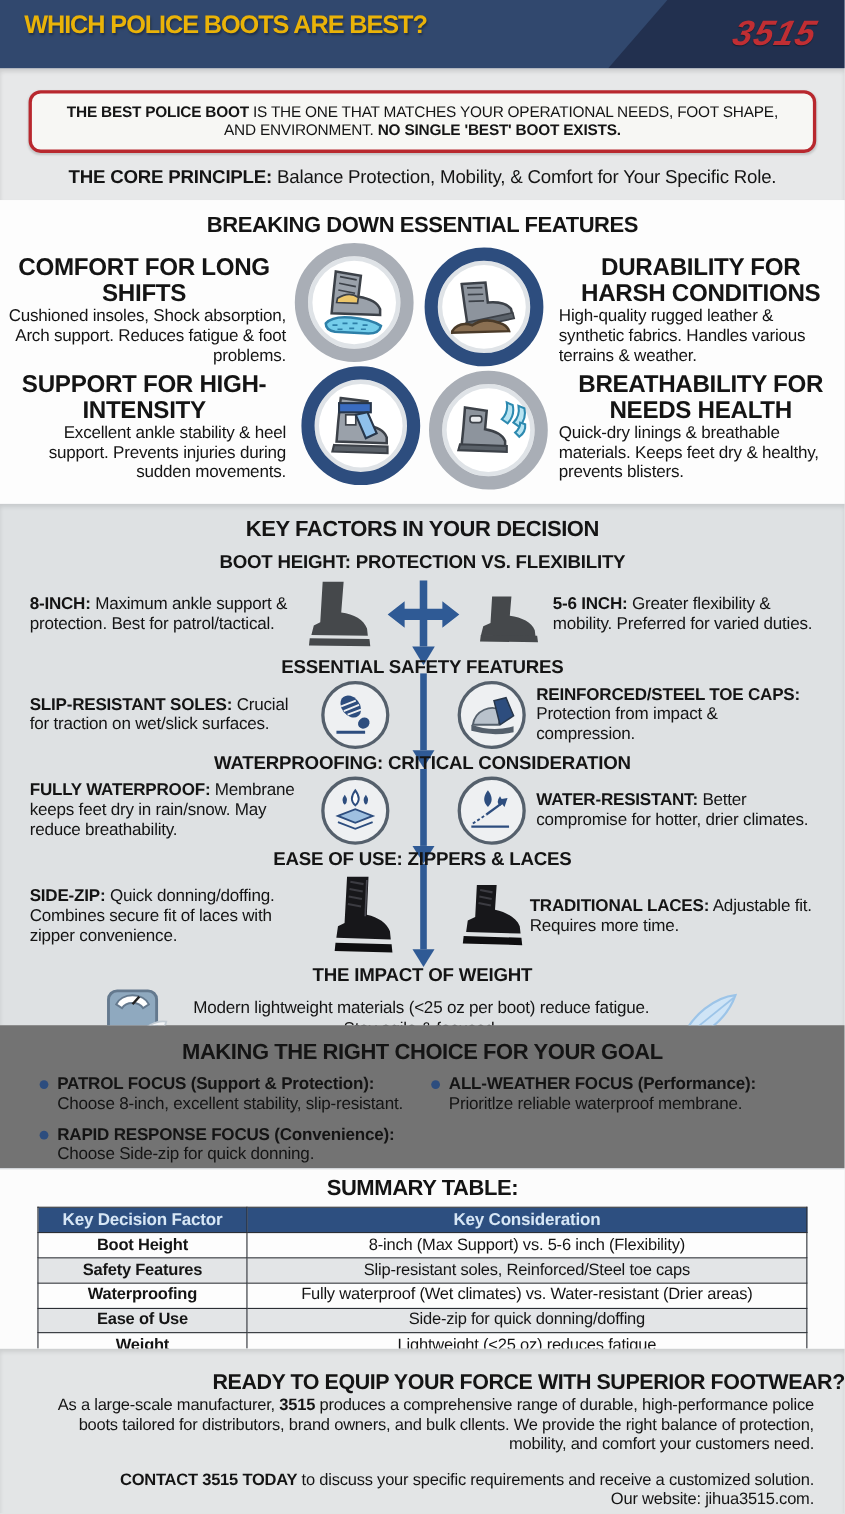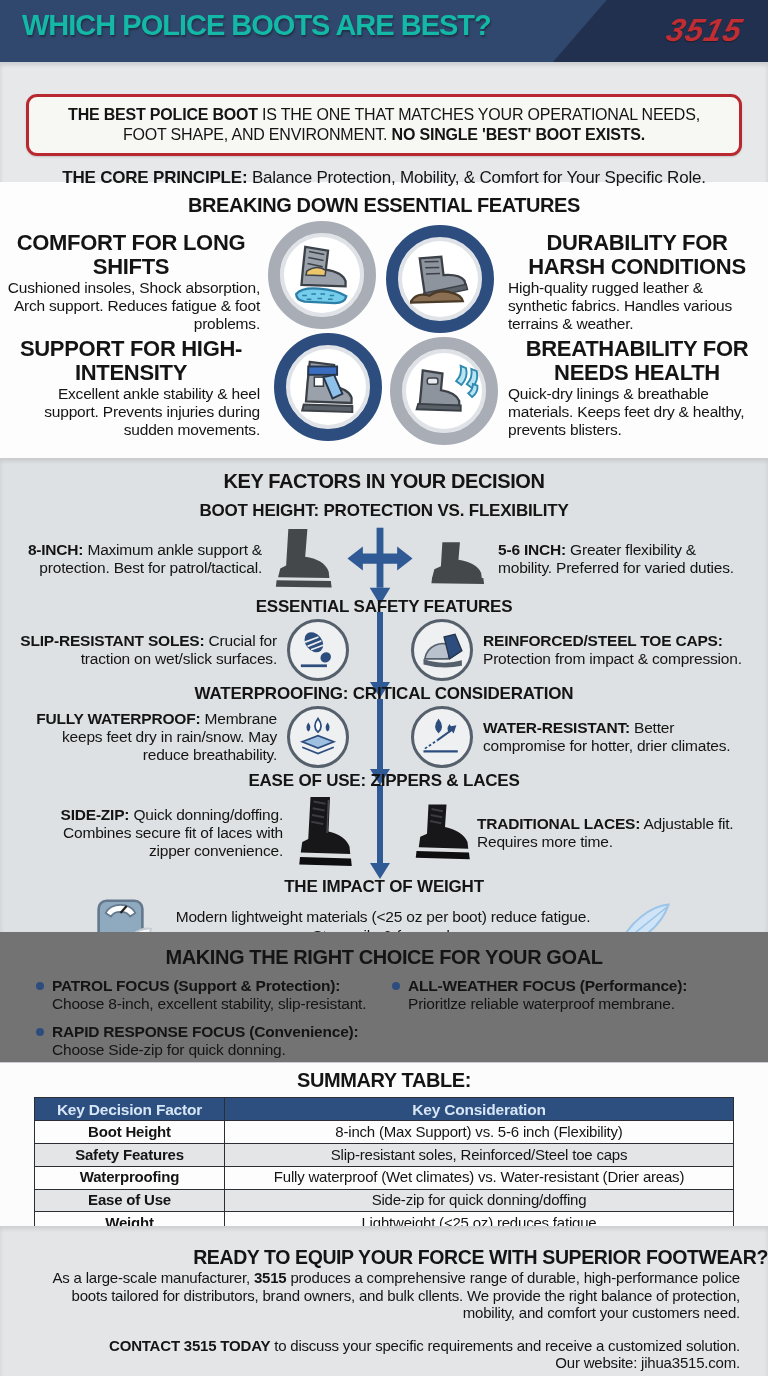--- a/index.html
+++ b/index.html
@@ -4,26 +4,26 @@
 <style>
   * { margin:0; padding:0; box-sizing:border-box; }
   html,body { background:#cfd2d4; }
   body { width:768px; font-family:"Liberation Sans", sans-serif; color:#141414; }
   .page { width:768px; height:1376px; overflow:hidden; background:#fdfdfd; position:relative; letter-spacing:-0.2px; }
 
   
   .hdr { position:relative; height:62px; background:#31486e; overflow:hidden; }
   .hdr-dark { position:absolute; inset:0; background:#22304f;
     clip-path:polygon(79% 0, 100% 0, 100% 100%, 72% 100%); }
-  .hdr h1 { position:absolute; left:22px; top:9px; color:#14b8a6; font-size:29px; font-weight:bold; letter-spacing:-1px; text-shadow:1px 2px 2px rgba(0,0,0,.35); }
+  .hdr h1 { position:absolute; left:22px; top:9px; color:#eab308; font-size:23px; font-weight:bold; letter-spacing:-1px; text-shadow:1px 2px 2px rgba(0,0,0,.35); }
   .logo3515 { position:absolute; right:26px; top:12px; color:#c02e33; font-size:32px; font-weight:900; font-style:italic; transform:skewX(-14deg); letter-spacing:1px; text-shadow:0 1px 1px rgba(0,0,0,.4); }
 
   
   .intro { height:120px; background:#e7e8e9; text-align:center; padding-top:20px; box-shadow:inset 0 3px 4px rgba(0,0,0,.12); }
-  .redbox { width:716px; margin:12px auto; background:#f7f7f4; border:3px solid #b8282e; border-radius:11px; padding:8px 22px 9px; font-size:16px; line-height:1.23; box-shadow:0 1px 2px rgba(0,0,0,.15); }
+  .redbox { width:716px; margin:0 auto; background:#f7f7f4; border:3px solid #b8282e; border-radius:11px; padding:8px 22px 9px; font-size:14px; line-height:1.23; box-shadow:0 1px 2px rgba(0,0,0,.15); }
   .principle { margin-top:12px; font-size:17px; }
 
   
   .features { height:276px; background:#fdfdfd; padding-top:12px; overflow:hidden; }
   .features h2, .choices h2, .factors h2, .summary h2 { text-align:center; font-size:20px; font-weight:bold; letter-spacing:-0.4px; }
   .feat-grid { display:flex; align-items:center; justify-content:center; margin-top:4px; }
   .feat-col { width:258px; display:flex; flex-direction:column; justify-content:space-between; height:220px; padding:6px 0; }
   .feat-col.left { text-align:right; }
   .feat-col.right { text-align:left; }
   .feat h4 { font-size:22px; letter-spacing:-0.3px; line-height:1.1;text-align:center; }
@@ -35,21 +35,21 @@
   .ring.tl { left:2px; top:0; }
   .ring.tr { left:120px; top:4px; z-index:2; }
   .ring.bl { left:8px; top:112px; z-index:2; }
   .ring.br { left:124px; top:116px; }
 
   
   .factors { height:474px; background:#dee1e3; padding-top:12px; overflow:hidden; box-shadow:inset 0 3px 4px rgba(0,0,0,.10); }
   .factors h3 { text-align:center; font-size:17px; font-weight:bold; margin-top:2px; position:relative; z-index:3; }
   .frow { display:flex; align-items:center; justify-content:center; position:relative; }
   .ftext { flex:1 1 0; font-size:15.5px; line-height:1.16; }
-  .ftext.l { text-align:right; padding-left:18px; }
+  .ftext.l { padding-left:27px; }
   .ftext.r { text-align:left; padding-right:26px; }
   .height-row { height:72px; margin:2px 0 0; }
   .icon-row { height:64px; margin:1px 0 2px; }
   .ease-row { height:84px; }
   .mid-arrow { width:34px; align-self:stretch; display:flex; justify-content:center; margin:-6px 4px -14px; }
   .weight-row { height:56px; display:flex; align-items:center; justify-content:center; gap:18px; margin-top:2px; }
   .weight-text { font-size:15.5px; text-align:center; line-height:1.2; }
   .circ-icon { width:62px; height:62px; border-radius:50%; border:3px solid #55606c; background:#eef0f2; display:flex; align-items:center; justify-content:center; margin:0 10px; flex:0 0 auto; }
 
   

